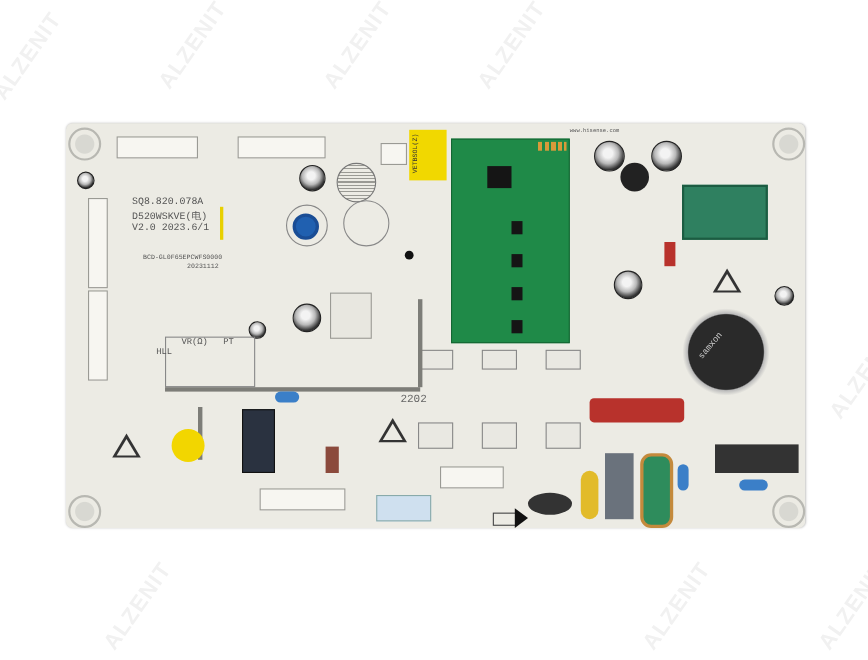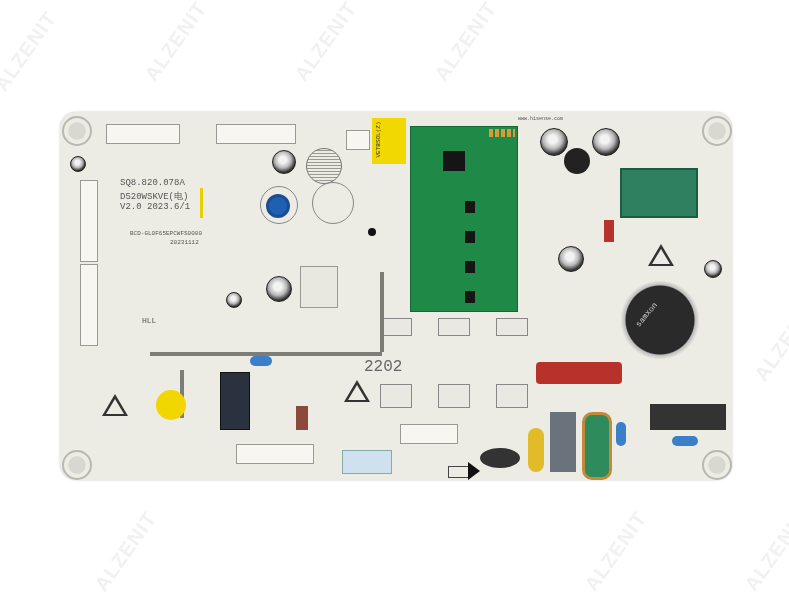--- a/index.html
+++ b/index.html
@@ -1,18 +1,18 @@
 <!DOCTYPE html>
 <html><head>
 <meta charset="utf-8">
 <style>
   html,body{margin:0;padding:0;background:#fff;}
   body{width:789px;height:600px;position:relative;overflow:hidden;font-family:"Liberation Sans",sans-serif;}
   .wm{position:absolute;color:#f1f1f1;font-size:20px;font-weight:bold;transform:rotate(-55deg);letter-spacing:1px;white-space:nowrap;}
-  .board{position:absolute;left:60px;top:112px;width:672px;height:368px;background:#ecebe4;border-radius:16px;box-shadow:0 0 2px rgba(0,0,0,.25);}
+  .board{position:absolute;left:60px;top:112px;width:672px;height:368px;background:#ecebe4;border-radius:6px;box-shadow:0 0 2px rgba(0,0,0,.25);}
   .hole{position:absolute;width:26px;height:26px;border-radius:50%;border:2px solid #b8b8b2;background:radial-gradient(circle,#d8d8d2 45%,#ecebe4 50%);}
   .silk{position:absolute;font-family:"Liberation Mono",monospace;color:#555;font-size:8px;}
   .conn{position:absolute;background:#f7f6f1;border:1px solid #9a9a94;}
   .trace{position:absolute;background:#7d7d78;}
   .cap{position:absolute;border-radius:50%;background:radial-gradient(circle at 45% 40%,#f3f3f3 20%,#b8b8b8 45%,#333 70%);border:1px solid #222;}
   .relay{position:absolute;background:#2a3240;border:1px solid #111;}
   .greenpcb{position:absolute;background:#1f8a48;border:1px solid #146633;}
   .chip{position:absolute;background:#151515;}
   .pad{position:absolute;border:1px solid #888;background:#e9e8e2;}
   .tri{position:absolute;width:0;height:0;border-left:13px solid transparent;border-right:13px solid transparent;border-bottom:22px solid #333;}
@@ -55,20 +55,24 @@
   <div style="position:absolute;left:246px;top:36px;width:34px;height:34px;border-radius:50%;border:1px solid #777;background:repeating-linear-gradient(0deg,#ecebe4 0 2px,#9a9a94 2px 3px);"></div>
   <div style="position:absolute;left:200px;top:74px;width:36px;height:36px;border-radius:50%;border:1px solid #888;"></div>
   <div style="position:absolute;left:206px;top:82px;width:18px;height:18px;border-radius:50%;background:#2060b0;border:3px solid #1a4d95;"></div>
   <div style="position:absolute;left:252px;top:70px;width:40px;height:40px;border-radius:50%;border:1px solid #888;"></div>
   <div class="cap" style="left:206px;top:164px;width:24px;height:24px;"></div>
   <div class="cap" style="left:166px;top:180px;width:14px;height:14px;"></div>
   <div class="cap" style="left:10px;top:44px;width:14px;height:14px;"></div>
   <div class="conn" style="left:240px;top:154px;width:36px;height:40px;background:#e8e7e0;"></div>
   <div style="position:absolute;left:308px;top:116px;width:8px;height:8px;border-radius:50%;background:#111;"></div>
 
+  <div style="position:absolute;left:90px;top:194px;width:80px;height:44px;border:1px solid #888;">
+    <div class="silk" style="left:14px;top:0;">VR(Ω)</div>
+    <div class="silk" style="left:52px;top:0;">PT</div>
+  </div>
   <div class="silk" style="left:82px;top:204px;font-size:8px;">HLL</div>
 
   <div style="position:absolute;left:312px;top:6px;width:34px;height:46px;background:#f1d800;">
     <div class="silk" style="transform:rotate(-90deg);left:-12px;top:18px;font-size:6px;color:#333;">VETBSOL(Z)</div>
   </div>
 
   <div class="greenpcb" style="left:350px;top:14px;width:106px;height:184px;">
     <div class="chip" style="left:32px;top:24px;width:22px;height:20px;"></div>
     <div class="chip" style="left:54px;top:74px;width:10px;height:12px;"></div>
     <div class="chip" style="left:54px;top:104px;width:10px;height:12px;"></div>
@@ -77,21 +81,21 @@
     <div style="position:absolute;left:78px;top:2px;width:26px;height:8px;background:repeating-linear-gradient(90deg,#d89a3a 0 4px,#1f8a48 4px 6px);"></div>
   </div>
   <div class="silk" style="left:458px;top:4px;font-size:5px;">www.hisense.com</div>
 
   <div class="pad" style="left:320px;top:206px;width:30px;height:16px;"></div>
   <div class="pad" style="left:378px;top:206px;width:30px;height:16px;"></div>
   <div class="pad" style="left:436px;top:206px;width:30px;height:16px;"></div>
   <div class="pad" style="left:320px;top:272px;width:30px;height:22px;"></div>
   <div class="pad" style="left:378px;top:272px;width:30px;height:22px;"></div>
   <div class="pad" style="left:436px;top:272px;width:30px;height:22px;"></div>
-  <div class="silk" style="left:304px;top:246px;font-size:16px;color:#666;">2202</div>
+  <div class="silk" style="left:304px;top:246px;font-size:10px;color:#666;">2202</div>
 
   <div class="trace" style="left:320px;top:160px;width:4px;height:80px;"></div>
   <div class="trace" style="left:90px;top:240px;width:232px;height:4px;"></div>
   <div class="trace" style="left:120px;top:258px;width:4px;height:48px;"></div>
 
   <div class="relay" style="left:160px;top:260px;width:28px;height:56px;"></div>
   <div style="position:absolute;left:96px;top:278px;width:30px;height:30px;border-radius:50%;background:#f2d600;"></div>
   <div style="position:absolute;left:190px;top:244px;width:22px;height:10px;border-radius:5px;background:#3b7fc8;"></div>
   <div style="position:absolute;left:236px;top:294px;width:12px;height:24px;background:#8b4a3c;"></div>
   <div class="tri" style="left:42px;top:282px;"></div>

